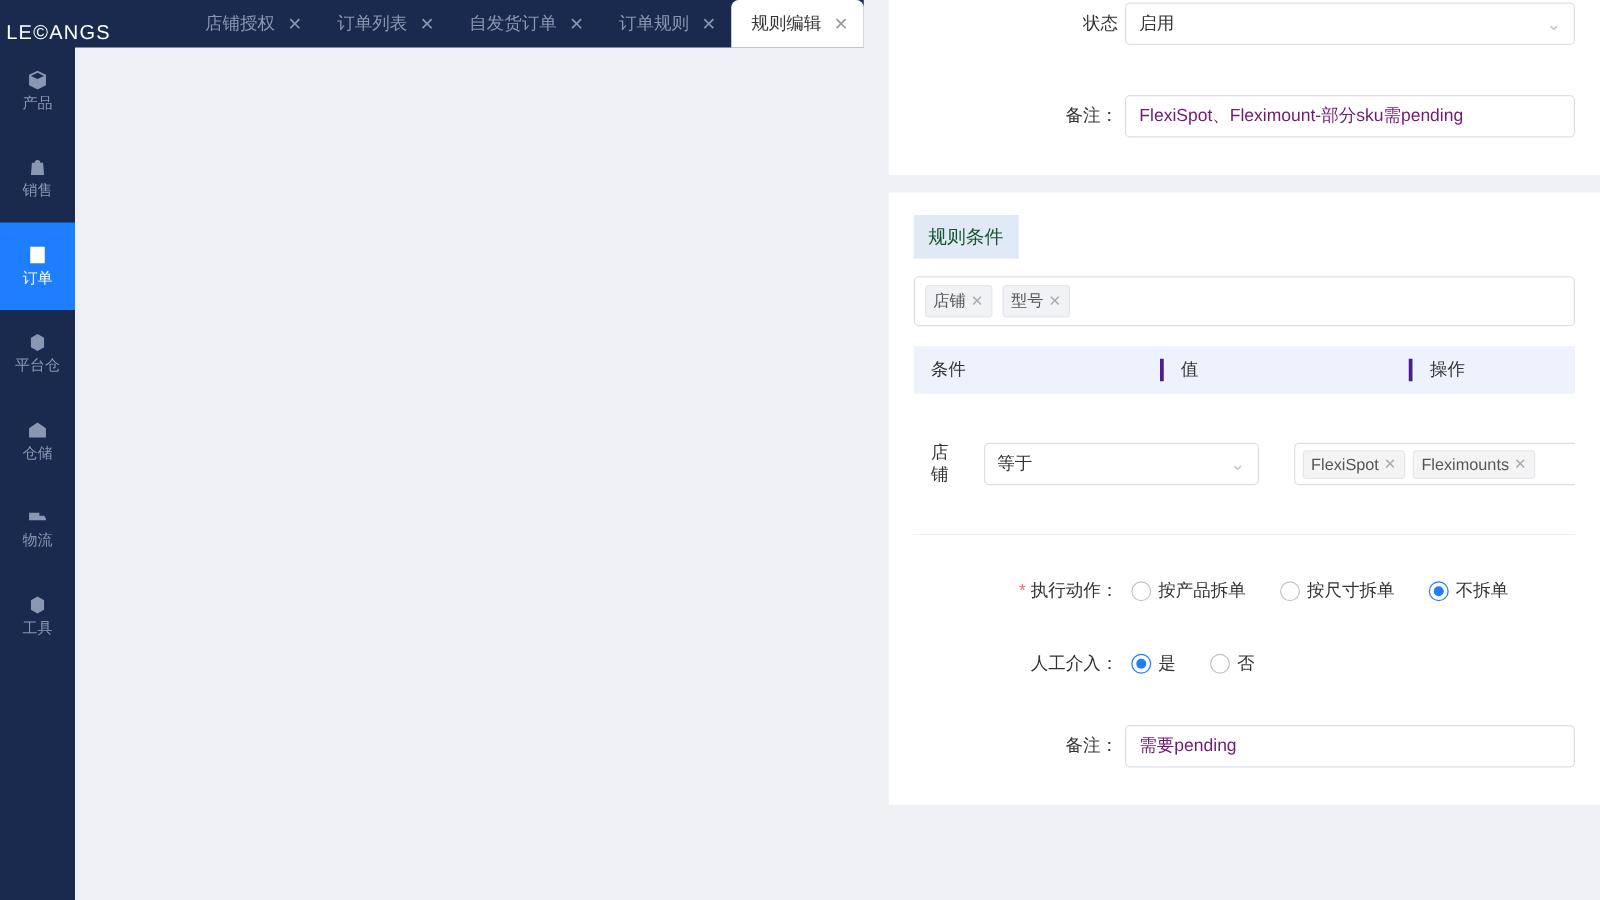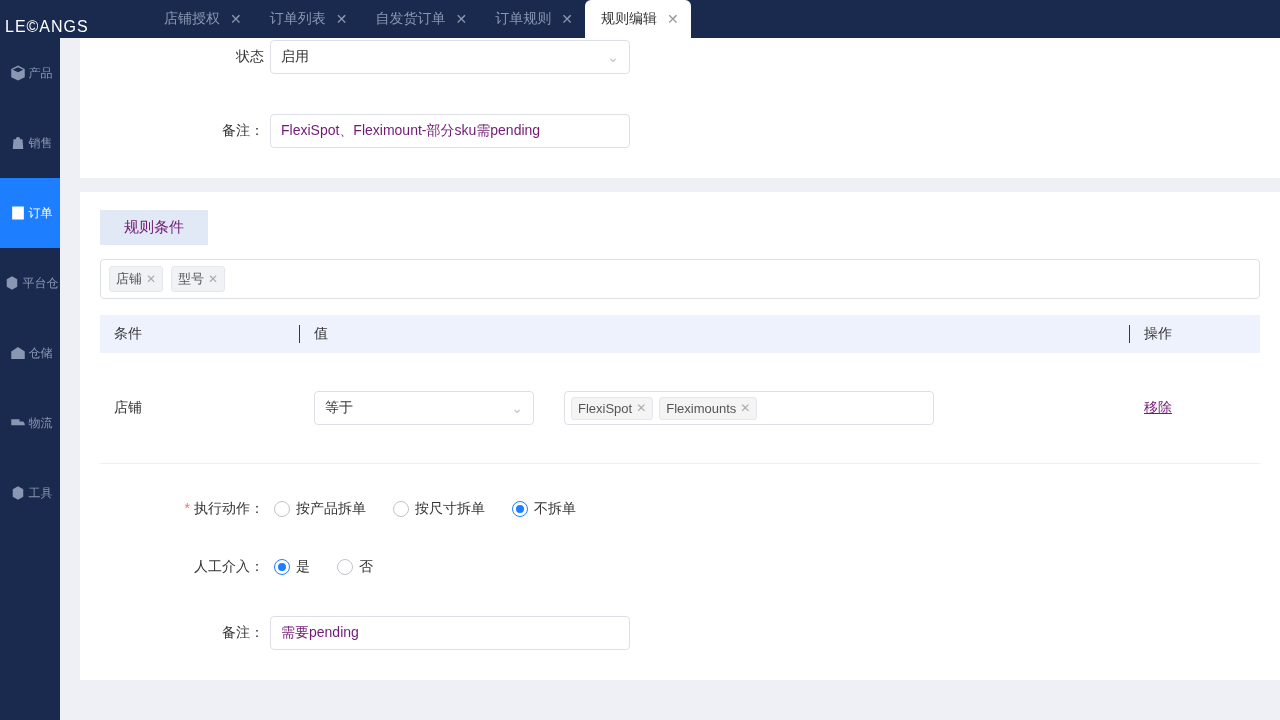--- a/index.html
+++ b/index.html
@@ -3,28 +3,28 @@
 <meta charset="utf-8">
 <style>
 * { margin: 0; padding: 0; box-sizing: border-box; font-family: -apple-system, "Microsoft YaHei", sans-serif; }
 body { width: 1280px; height: 720px; overflow: hidden; background: #f5f5f5; }
 .app { display: flex; height: 100vh; }
 
 
 .sidebar { width: 60px; background: #192a4e; color: #fff; display: flex; flex-direction: column; align-items: center; }
 .logo { width: 120px; height: 38px; display: flex; align-items: center; justify-content: flex-start; padding-left: 0; font-size: 16px; letter-spacing: 1px; position: absolute; left: 5px; top: 8px; color: #fff; font-weight: 400; }
 .nav { margin-top: 38px; width: 100%; display: flex; flex-direction: column; }
-.nav-item { display: flex; flex-direction: row; align-items: center; justify-content: center; height: 70px; color: #8a97b3; cursor: pointer; font-size: 12px; gap: 1px; }
+.nav-item { display: flex; flex-direction: column; align-items: center; justify-content: center; height: 70px; color: #8a97b3; cursor: pointer; font-size: 12px; gap: 1px; }
 .nav-item.active { background: #1d7fff; color: #fff; }
 .nav-item .ic { width: 20px; height: 18px; }
 .nav-item .ic svg { width: 100%; height: 100%; }
 .nav-item span { font-size: 12px; }
 
 
-.main { flex: 1; display: flex; flex-direction: column; background: #eef0f5; min-width: 0; }
+.main { flex: 1; display: flex; background: #eef0f5; min-width: 0; }
 
 
 .tabs { height: 38px; background: #192a4e; display: flex; align-items: flex-end; padding-left: 88px; }
 .tab { display: flex; align-items: center; height: 38px; padding: 0 12px 0 16px; color: #8a97b3; font-size: 14px; cursor: pointer; gap: 10px; }
 .tab.active { background: #fff; color: #333; border-radius: 6px 6px 0 0; }
 .tab .tclose { font-size: 14px; color: #8a97b3; cursor: pointer; }
 .tab.active .tclose { color: #999; }
 
 
 .content { flex: 1; overflow-y: auto; padding: 0 0 30px 20px; }
@@ -38,31 +38,31 @@
 .form-row .lbl { width: 170px; text-align: right; padding-right: 6px; font-size: 14px; color: #333; }
 .form-row .lbl .req { color: #f56c6c; margin-right: 4px; }
 
 .select { position: relative; width: 360px; height: 34px; border: 1px solid #dcdfe6; border-radius: 4px; background: #fff; display: flex; align-items: center; padding: 0 30px 0 10px; font-size: 14px; color: #333; cursor: pointer; }
 .select.small { width: 220px; }
 .select .arrow { position: absolute; right: 10px; top: 50%; transform: translateY(-50%); color: #c0c4cc; }
 
 .input { width: 360px; height: 34px; border: 1px solid #dcdfe6; border-radius: 4px; padding: 0 10px; font-size: 14px; color: #701a75; }
 
 
-.section-badge { display: inline-block; background: #e2e9f6; color: #701a75; padding: 8px 24px; font-size: 15px; font-weight: 500; margin-top: 18px; }
+.section-badge { display: inline-block; background: #e2e9f6; color: #14532d; padding: 8px 12px; font-size: 15px; font-weight: 500; margin-top: 18px; }
 
 
 .tag-row { margin-top: 14px; border: 1px solid #dcdfe6; border-radius: 4px; padding: 6px 8px; display: flex; gap: 8px; flex-wrap: wrap; min-height: 36px; }
 .tag { background: #f0f2f5; border: 1px solid #e4e7ed; border-radius: 3px; padding: 3px 6px; font-size: 13px; color: #555; display: inline-flex; align-items: center; gap: 4px; }
 .tag .x { color: #aaa; cursor: pointer; font-size: 12px; }
 
 
 .tbl { margin-top: 16px; position: relative; }
 .tbl-head { display: flex; background: #edf2fc; height: 38px; align-items: center; font-size: 14px; color: #333; font-weight: 500; }
-.th { padding: 0 14px; border-right: 1px solid #4c1d95; }
+.th { padding: 0 14px; border-right: 3px solid #4c1d95; }
 .th:last-child { border-right: 0; }
 .col1 { width: 200px; }
 .col2 { width: 250px; }
 .col3 { flex: 1; }
 .col4 { width: 130px; }
 
 .tbl-body { max-height: 160px; overflow-y: auto; position: relative; }
 .tbl-body::-webkit-scrollbar { width: 8px; }
 .tbl-body::-webkit-scrollbar-thumb { background: #c8ccd4; border-radius: 4px; }
 .tr { display: flex; padding: 38px 0; align-items: center; font-size: 14px; color: #333; border-bottom: 1px solid #f0f0f0; }

